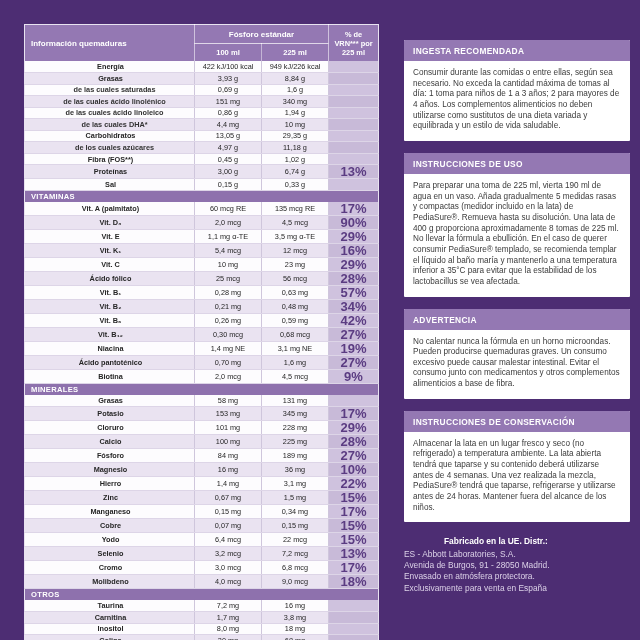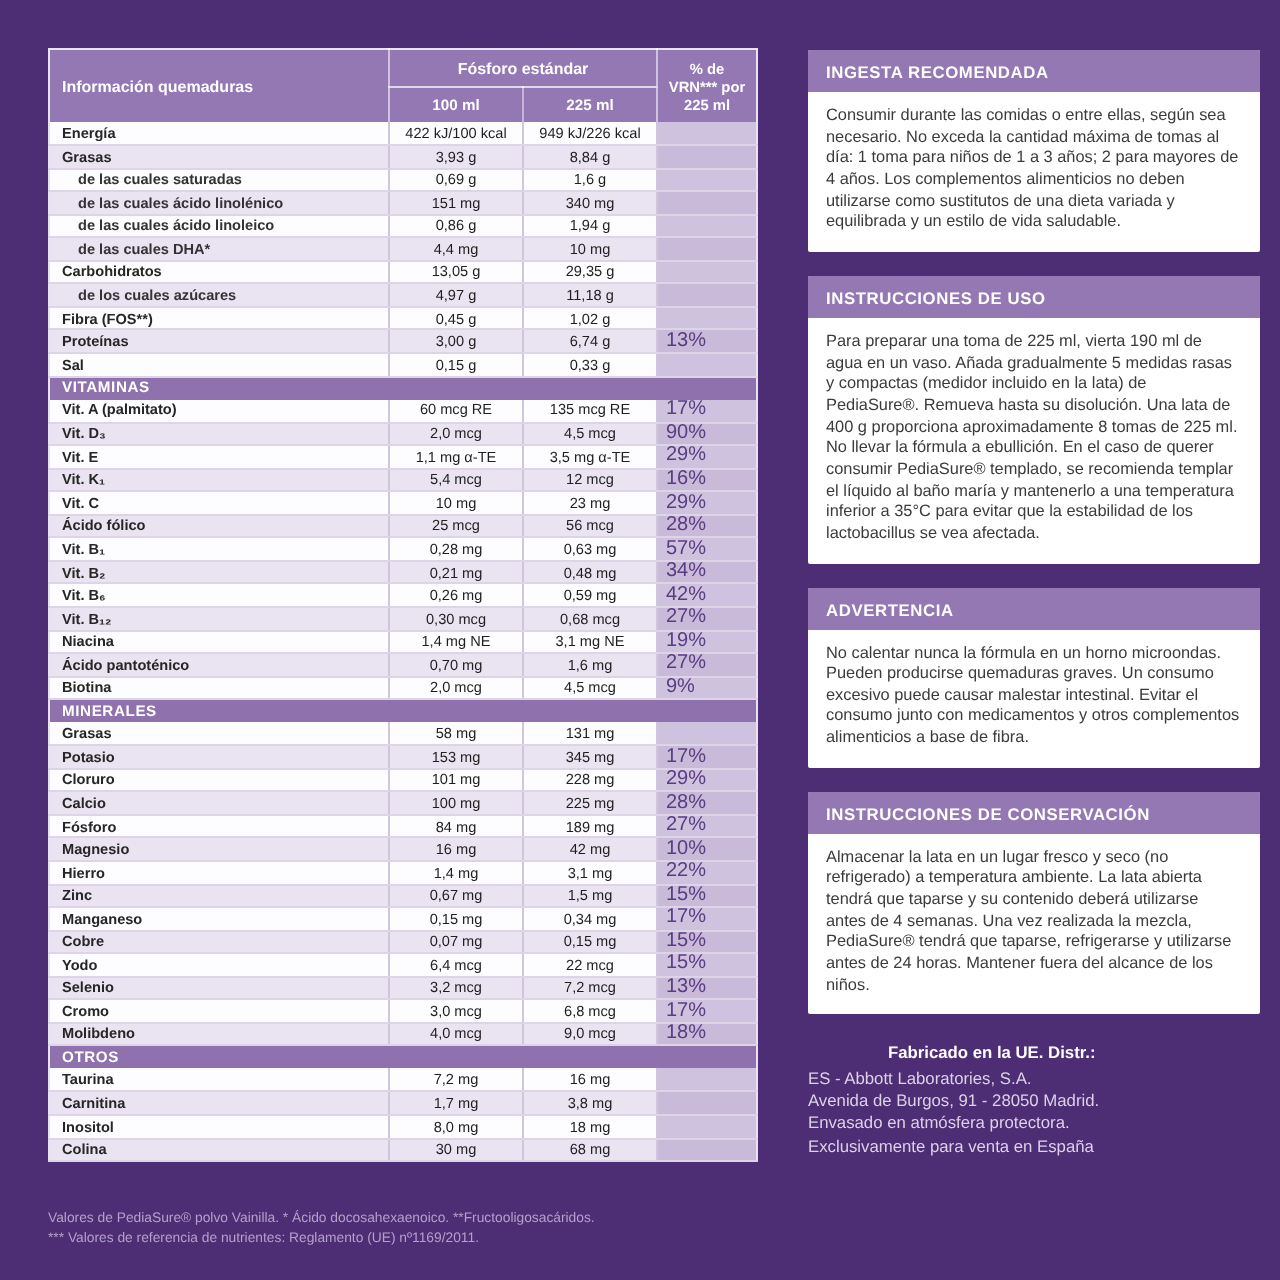--- a/index.html
+++ b/index.html
@@ -23,36 +23,36 @@
   th.th-label{text-align:left;font-size:8px;padding-left:6px;border-right:1px solid rgba(255,255,255,.55);}
   th.th-dil{font-size:8px;text-align:center;border-bottom:1px solid rgba(255,255,255,.7);height:14px;}
   th.th-vrn{font-size:7.4px;text-align:center;border-left:1px solid rgba(255,255,255,.55);width:50px;}
   th.th-col{font-size:7.6px;text-align:center;height:13px;}
   th.th-col + th.th-col{border-left:1px solid rgba(255,255,255,.45);}
   tbody tr{height:11.55px;}
   tbody td{
     font-size:7.3px;line-height:1;padding:0 4px;vertical-align:middle;
     border-bottom:1px solid #ddd5e7;color:#1f1f1f;white-space:nowrap;overflow:hidden;
   }
-  td.lbl{text-align:left;padding-left:6px;font-weight:bold;color:#262626;}
+  td.lbl{text-align:center;padding-left:6px;font-weight:bold;color:#262626;}
   td.lbl.indent{padding-left:14px;font-weight:bold;color:#333;}
   td.val{text-align:center;border-left:1px solid #cfc6dc;}
   td.vrn{
-    text-align:left;border-left:1px solid #cfc6dc;
-    background:var(--vrnbg,#cfc2de);color:var(--vrntx,#5b3c82);font-weight:normal;font-size:10px;
+    text-align:center;border-left:1px solid #cfc6dc;
+    background:var(--vrnbg,#cfc2de);color:var(--vrntx,#5b3c82);font-weight:bold;font-size:13px;
   }
   tr.stripe td{background:var(--stripe,#eae3f1);}
   tr.stripe td.vrn{background:#c8bad8;}
   tr.section-row td{
     background:var(--band,#8e71ad);color:#fff;font-weight:bold;font-size:7.6px;
     letter-spacing:.3px;padding-left:6px;border-bottom:none;
   }
   .footnote{margin-top:24px;font-size:6.9px;line-height:1.5;color:var(--foot,#b3a0cb);}
   
-  .right{position:absolute;left:404px;top:25px;width:226px;}
+  .right{position:absolute;left:404px;top:40px;width:226px;}
   .panel{background:#fff;margin-bottom:12px;border-radius:1px;overflow:hidden;}
   .panel-title{
     background:var(--hdr,#9478b3);color:#fff;font-weight:bold;font-size:8.4px;
     letter-spacing:.3px;padding:6px 9px 5px 9px;
   }
   .panel-body{
     padding:7px 9px 9px 9px;font-size:8.2px;line-height:1.3;color:#3b3b3b;
   }
   .distributor{margin-top:14px;font-size:8.4px;line-height:1.35;color:var(--distx,#dcd2e8);}
   .distributor .dist-title{font-weight:bold;color:#fff;margin-bottom:1px;padding-left:40px;}
@@ -256,21 +256,21 @@
         </tr>
         <tr class="data-row">
           <td class="lbl">Fósforo</td>
           <td class="val">84 mg</td>
           <td class="val">189 mg</td>
           <td class="vrn">27%</td>
         </tr>
         <tr class="data-row stripe">
           <td class="lbl">Magnesio</td>
           <td class="val">16 mg</td>
-          <td class="val">42 mg</td>
+          <td class="val">36 mg</td>
           <td class="vrn">10%</td>
         </tr>
         <tr class="data-row">
           <td class="lbl">Hierro</td>
           <td class="val">1,4 mg</td>
           <td class="val">3,1 mg</td>
           <td class="vrn">22%</td>
         </tr>
         <tr class="data-row stripe">
           <td class="lbl">Zinc</td>

